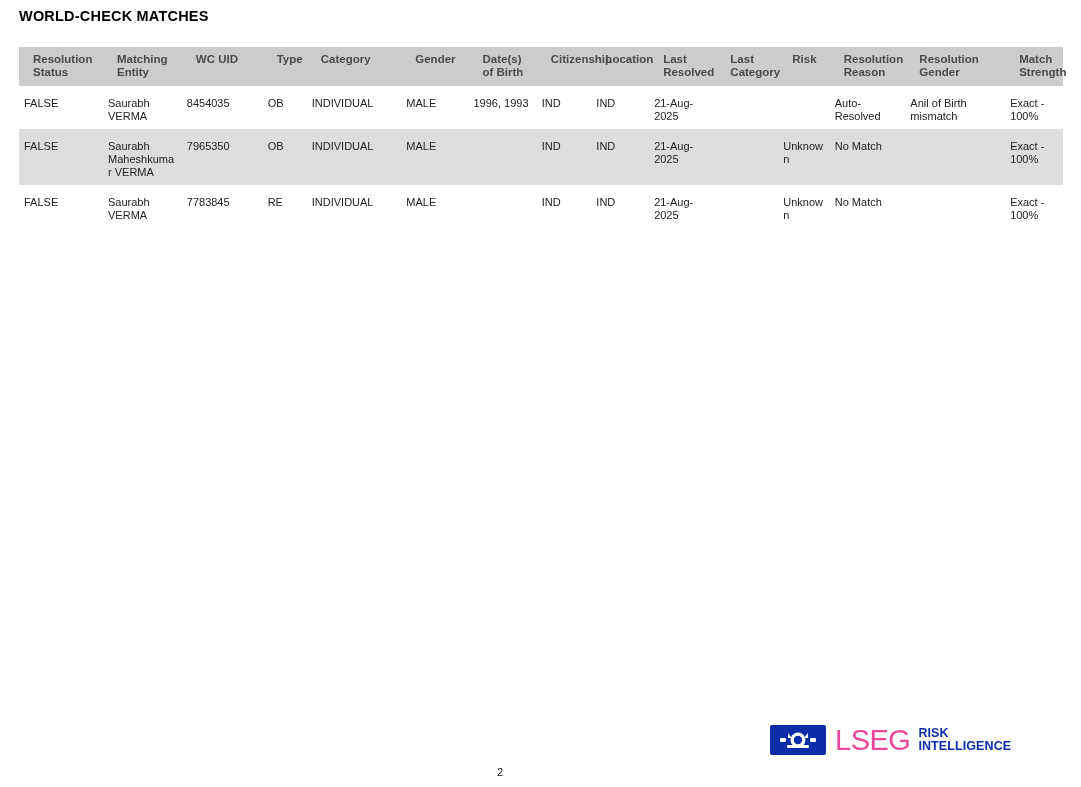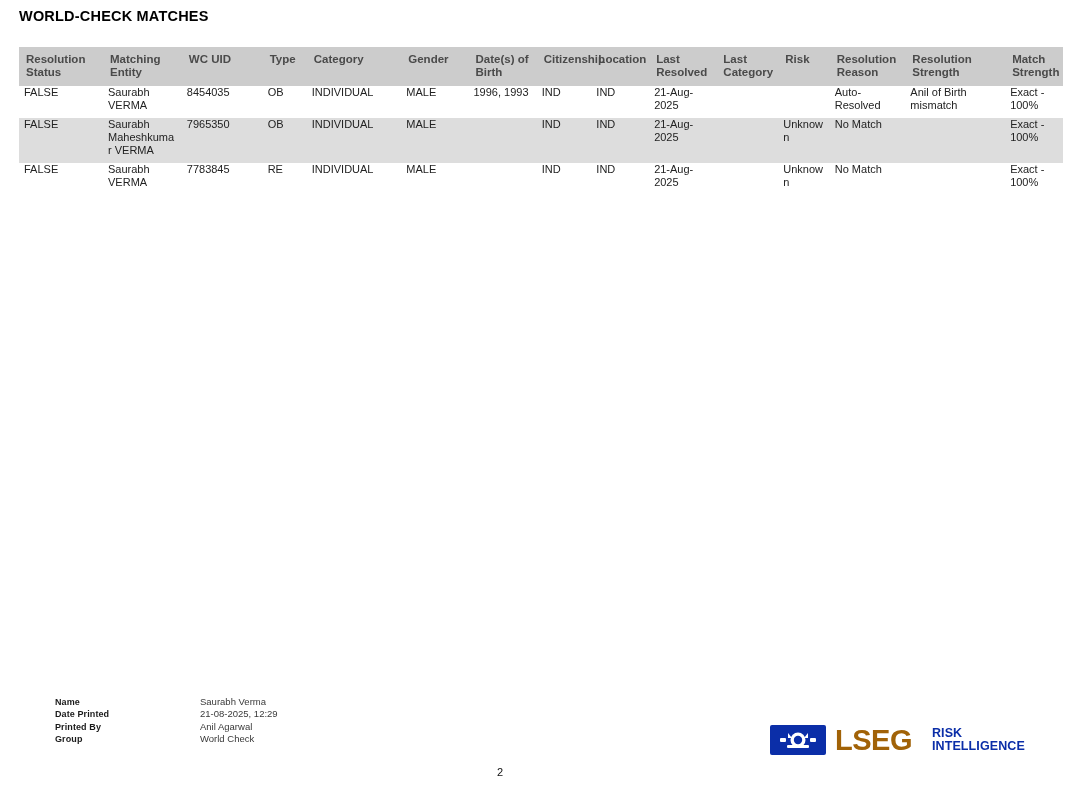--- a/index.html
+++ b/index.html
@@ -40,29 +40,29 @@
     width: 1044px;
     table-layout: fixed;
   }
   table.matches thead th {
     background: #cccccc;
     color: #4a4a4a;
     font-size: 11.5px;
     font-weight: bold;
     text-align: left;
     vertical-align: top;
-    padding: 6px 5px 7px 7px;
+    padding: 6px 5px 7px 14px;
     line-height: 13px;
     border: none;
   }
   table.matches tbody td {
     font-size: 11px;
     color: #222;
     vertical-align: top;
-    padding: 0 5px 6px 5px;
+    padding: 11px 5px 6px 5px;
     line-height: 13px;
     border: none;
   }
   tbody tr.row-even td {
     background: #ffffff;
   }
   tbody tr.row-odd td {
     background: #dddddd;
   }
   td.tight {
@@ -127,25 +127,25 @@
     margin-right: 9px;
   }
   .brand-emblem .crest {
     position: absolute;
     left: 50%;
     top: 50%;
     transform: translate(-50%, -50%);
   }
   .brand-lseg {
     font-size: 29px;
-    font-weight: bold;
+    font-weight: normal;
     letter-spacing: -0.5px;
-    color: #a16207;
+    color: #ec4899;
     line-height: 29px;
-    margin-right: 20px;
+    margin-right: 8px;
   }
   .brand-sub {
     color: #0b2ea8;
     font-size: 12.5px;
     font-weight: bold;
     line-height: 13px;
     letter-spacing: 0.1px;
   }
   .page-number {
     position: absolute;
@@ -191,21 +191,21 @@
           <th>Type</th>
           <th>Category</th>
           <th>Gender</th>
           <th>Date(s) of Birth</th>
           <th>Citizenship</th>
           <th>Location</th>
           <th>Last Resolved</th>
           <th>Last Category</th>
           <th>Risk</th>
           <th>Resolution Reason</th>
-          <th>Resolution Strength</th>
+          <th>Resolution Gender</th>
           <th>Match Strength</th>
         </tr>
       </thead>
       <tbody>
         <tr class="row-even">
           <td class="tight">FALSE</td>
           <td class="tight">Saurabh VERMA</td>
           <td class="tight">8454035</td>
           <td class="tight">OB</td>
           <td class="tight">INDIVIDUAL</td>
@@ -251,42 +251,20 @@
           <td class="tight"></td>
           <td class="tight">Unknown</td>
           <td class="tight">No Match</td>
           <td class="tight"></td>
           <td class="tight">Exact - 100%</td>
         </tr>
       </tbody>
     </table>
   </div>
 
-  <div class="footer-meta">
-    <table>
-      <tbody>
-          <tr>
-        <td class="label">Name</td>
-        <td class="value">Saurabh Verma</td>
-      </tr>
-      <tr>
-        <td class="label">Date Printed</td>
-        <td class="value">21-08-2025, 12:29</td>
-      </tr>
-      <tr>
-        <td class="label">Printed By</td>
-        <td class="value">Anil Agarwal</td>
-      </tr>
-      <tr>
-        <td class="label">Group</td>
-        <td class="value">World Check</td>
-      </tr>
-    </tbody>
-      </table>
-  </div>
 
   <div class="brand">
     <div class="brand-emblem">
       <svg class="crest" width="48" height="26" viewBox="0 0 48 26" aria-hidden="true">
         <g fill="#ffffff">
           <circle cx="24" cy="13" r="7.5"></circle>
           <rect x="6" y="11" width="6" height="4" rx="1"></rect>
           <rect x="36" y="11" width="6" height="4" rx="1"></rect>
           <path d="M14 6 L18 11 L14 11 Z"></path>
           <path d="M34 6 L30 11 L34 11 Z"></path>

